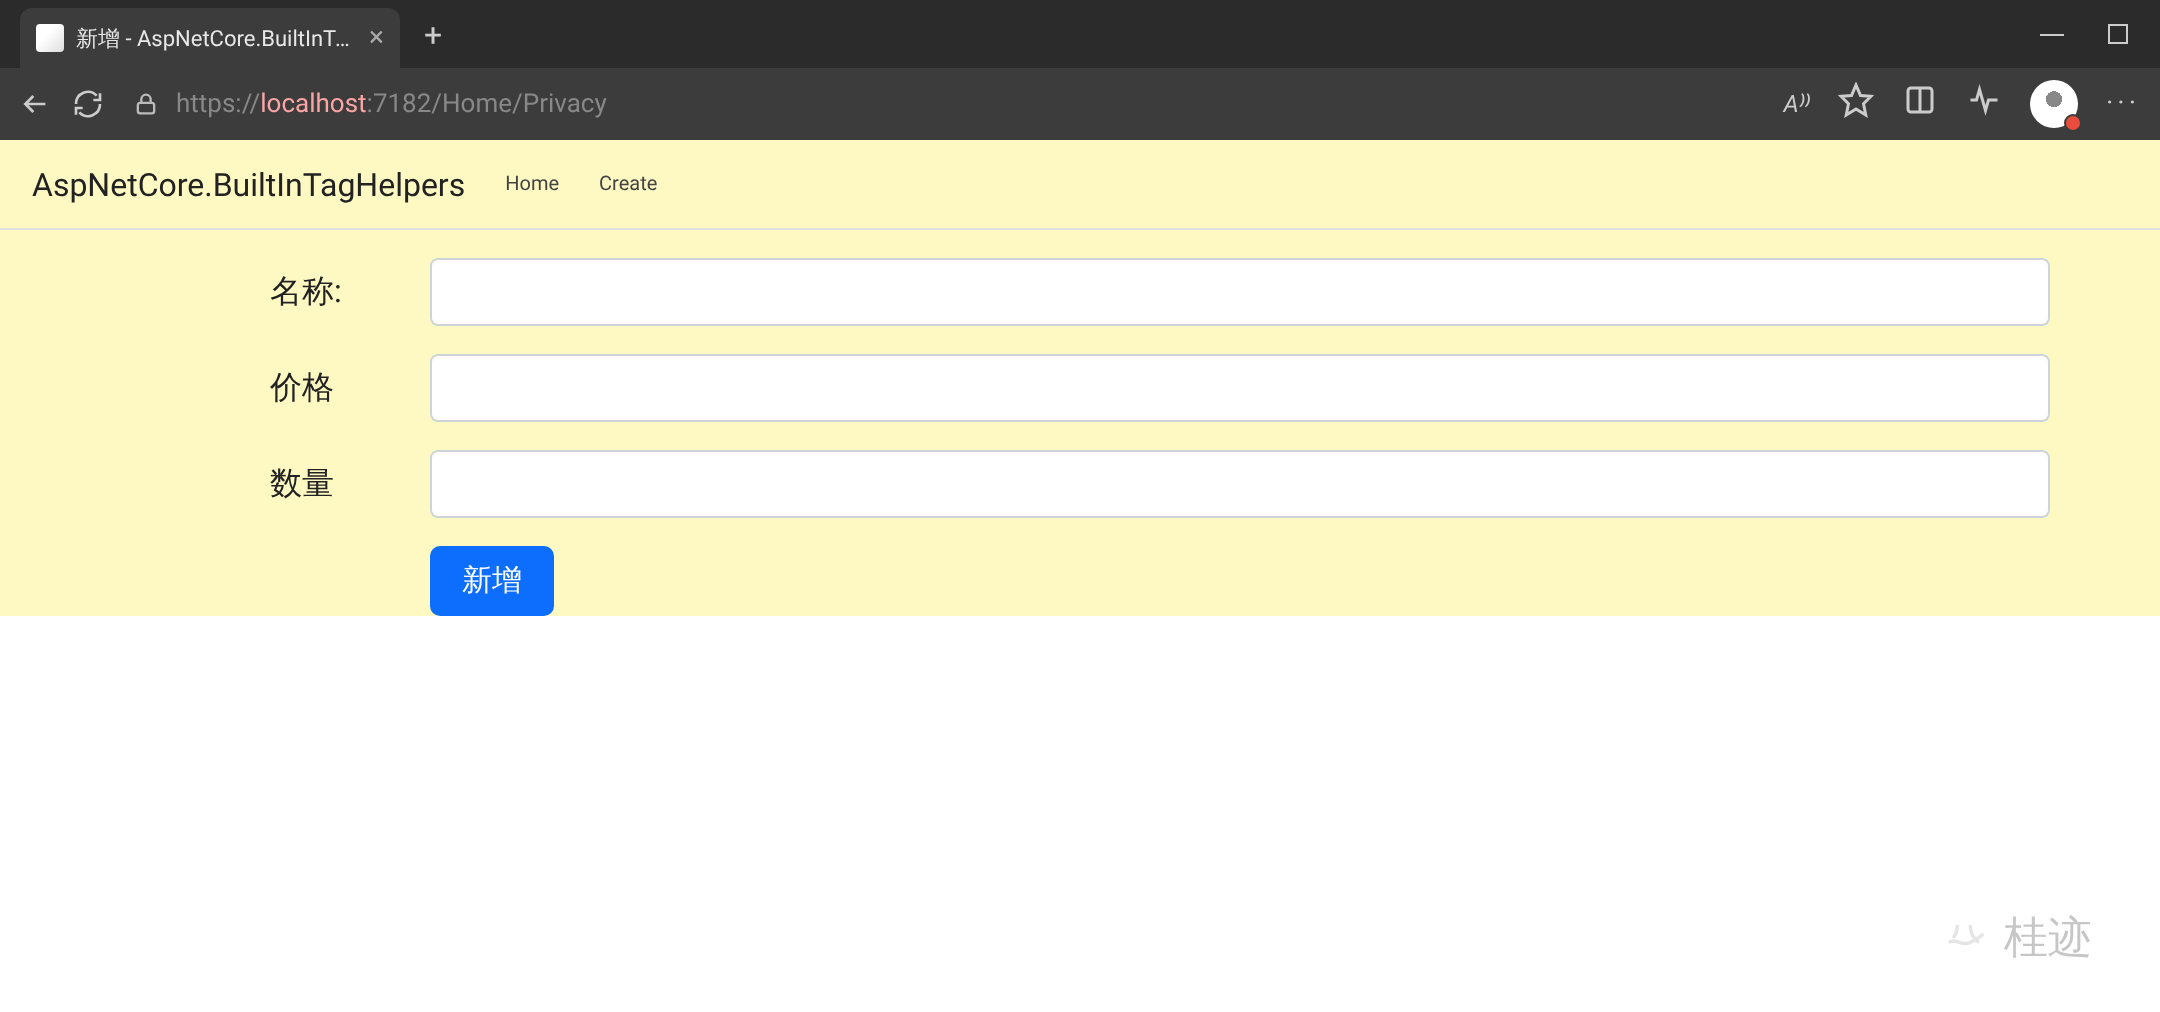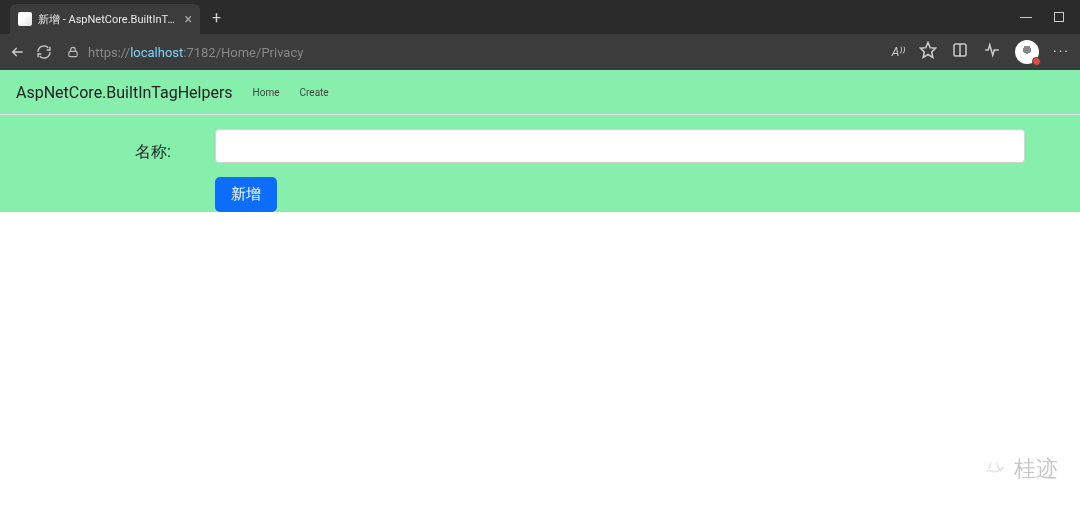--- a/index.html
+++ b/index.html
@@ -105,21 +105,21 @@
       flex: 1;
       display: flex;
       align-items: center;
       color: #aaa;
       font-size: 13px;
       padding: 0 4px;
     }
     .url-bar svg { width: 14px; height: 14px; margin-right: 8px; }
 
     .url-protocol { color: #888; }
-    .url-host { color: #7dd3fc; }
+    .url-host { color: #fca5a5; }
 
     .toolbar-right {
       display: flex;
       align-items: center;
       gap: 14px;
       color: #ccc;
     }
 
     .toolbar-right span, .toolbar-right svg { cursor: pointer; }
     .read-aloud { font-size: 12px; font-style: italic; color: #ccc; }
@@ -140,21 +140,21 @@
       background:#e74c3c;
       border:1px solid #3c3c3c;
       border-radius:50%;
     }
 
     .more-btn { letter-spacing: 2px; font-size: 14px; }
 
     
     .page {
       padding-top: 0;
-      background:#86efac;
+      background:#fef9c3;
     }
 
     .navbar {
       display: flex;
       align-items: center;
       height: 45px;
       border-bottom: 1px solid #e0e0e0;
       padding: 0 16px;
       gap: 20px;
       font-size: 16px;
@@ -172,21 +172,21 @@
     }
 
     .container {
       max-width: 990px;
       margin: 0 auto;
       padding: 14px 10px 0 90px;
     }
 
     .form-row {
       display: flex;
-      align-items: flex-end;
+      align-items: center;
       margin-bottom: 14px;
     }
 
     .form-label {
       width: 80px;
       font-size: 16px;
       color: #222;
     }
 
     .form-input {
@@ -206,21 +206,21 @@
       color: #fff;
       border: none;
       padding: 8px 16px;
       font-size: 15px;
       border-radius: 5px;
       cursor: pointer;
     }
 
     .watermark {
       position: absolute;
-      right: 22px;
+      right: 34px;
       bottom: 22px;
       display: flex;
       align-items: center;
       gap: 6px;
       opacity: 0.25;
       font-size: 22px;
       color: #222;
       pointer-events: none;
       font-family: "KaiTi", "STKaiti", serif;
     }
@@ -294,20 +294,28 @@
     <span class="brand">AspNetCore.BuiltInTagHelpers</span>
     <span class="nav-link">Home</span>
     <span class="nav-link">Create</span>
   </div>
 
   <div class="container">
     <div class="form-row">
       <label class="form-label">名称:</label>
       <input class="form-input" type="text" value="" style="">
     </div>
+    <div class="form-row">
+      <label class="form-label">价格</label>
+      <input class="form-input" type="text" value="" style="">
+    </div>
+    <div class="form-row">
+      <label class="form-label">数量</label>
+      <input class="form-input" type="text" value="" style="">
+    </div>
     <div class="btn-row">
       <button class="btn-primary">新增</button>
     </div>
   </div>
 </div>
 
 <div class="watermark">
   <svg viewBox="0 0 24 24" fill="none" stroke="#555" stroke-width="1.6">
       <path d="M4 14c4-2 6 2 10 0s6-4 6-4M8 6c0 4-2 6-2 6M14 6c0 6 4 8 4 8"></path>
     </svg>

